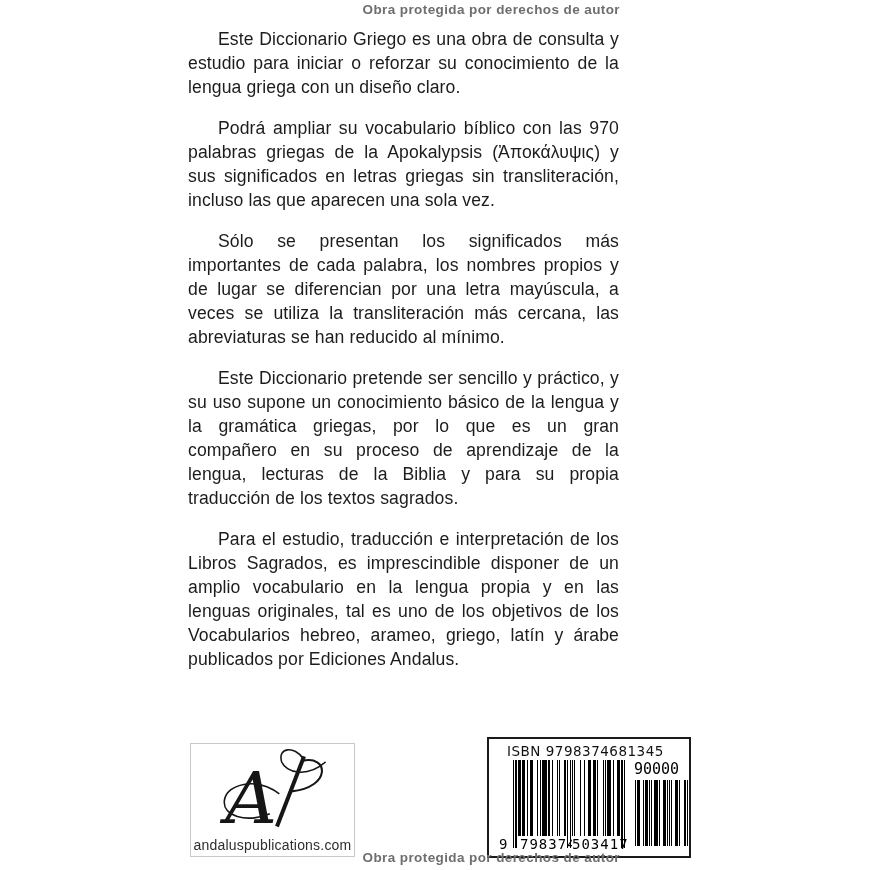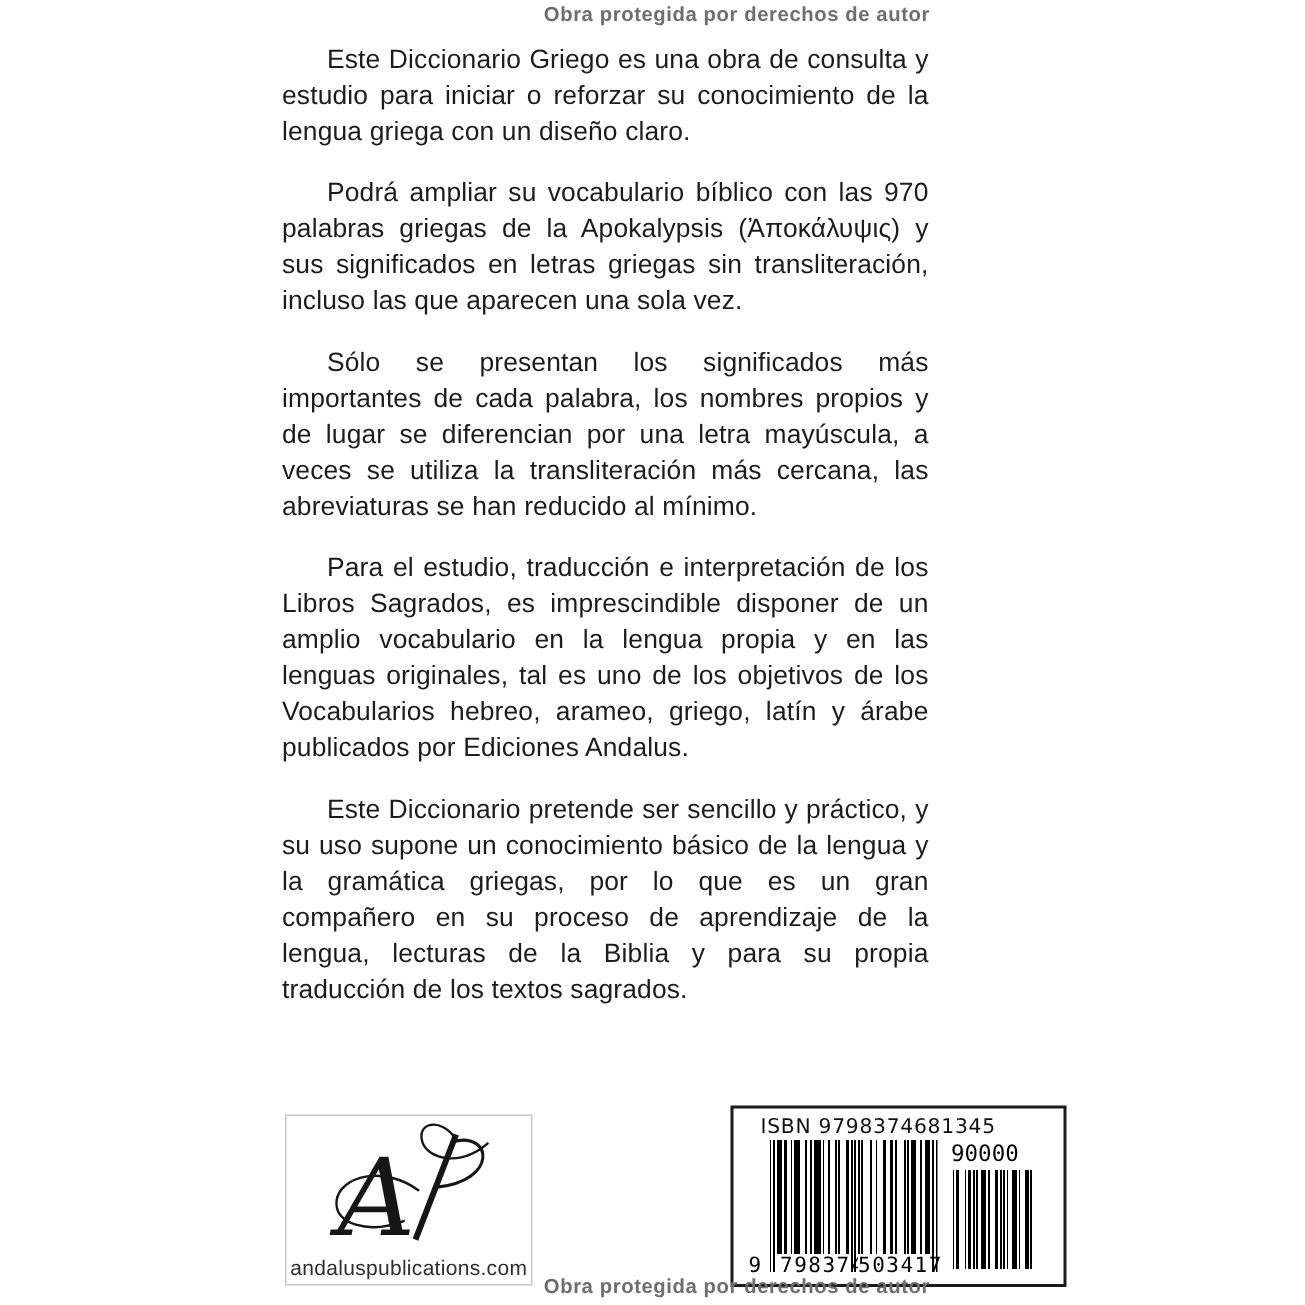--- a/index.html
+++ b/index.html
@@ -23,21 +23,21 @@
     position:absolute;left:190px;top:743px;width:163px;height:112px;
     border:1px solid #c9c9c9;background:#fff;text-align:center;
   }
   .logo-box svg{display:block;margin:2px auto 0 auto;}
   .website{
     position:absolute;left:0;bottom:3px;width:100%;
     font-size:14px;color:#2e2e2e;letter-spacing:.2px;
   }
   
   .barcode-box{
-    position:absolute;left:487px;top:737px;width:224px;height:121px;
+    position:absolute;left:487px;top:737px;width:204px;height:121px;
     border:2px solid #1a1a1a;background:#fff;box-sizing:border-box;
   }
   .isbn-line{
     position:absolute;left:18px;top:4px;font-size:13.5px;color:#111;
     font-family:"DejaVu Sans",sans-serif;letter-spacing:.5px;
   }
   .barcode-row{position:absolute;left:10px;top:21px;display:flex;gap:9px;align-items:flex-start;}
   .main-code{position:relative;width:126px;height:92px;}
   .main-bars{position:absolute;left:14px;top:0;width:112px;height:88px;}
   .lead-digit{position:absolute;left:0;bottom:0;font:14px "DejaVu Sans Mono",monospace;color:#000;}
@@ -56,22 +56,22 @@
 <body>
 
 <div class="page">
 
   <div class="watermark top">Obra protegida por derechos de autor</div>
 
   <div class="cover-text">
     <p>Este Diccionario Griego es una obra de consulta y estudio para iniciar o reforzar su conocimiento de la lengua griega con un diseño claro.</p>
     <p>Podrá ampliar su vocabulario bíblico con las 970 palabras griegas de la Apokalypsis (Ἀποκάλυψις) y sus significados en letras griegas sin transliteración, incluso las que aparecen una sola vez.</p>
     <p>Sólo se presentan los significados más importantes de cada palabra, los nombres propios y de lugar se diferencian por una letra mayúscula, a veces se utiliza la transliteración más cercana, las abreviaturas se han reducido al mínimo.</p>
+    <p>Este Diccionario pretende ser sencillo y práctico, y su uso supone un conocimiento básico de la lengua y la gramática griegas, por lo que es un gran compañero en su proceso de aprendizaje de la lengua, lecturas de la Biblia y para su propia traducción de los textos sagrados.</p>
     <p>Para el estudio, traducción e interpretación de los Libros Sagrados, es imprescindible disponer de un amplio vocabulario en la lengua propia y en las lenguas originales, tal es uno de los objetivos de los Vocabularios hebreo, arameo, griego, latín y árabe publicados por Ediciones Andalus.</p>
-    <p>Este Diccionario pretende ser sencillo y práctico, y su uso supone un conocimiento básico de la lengua y la gramática griegas, por lo que es un gran compañero en su proceso de aprendizaje de la lengua, lecturas de la Biblia y para su propia traducción de los textos sagrados.</p>
   </div>
 
   <div class="logo-box">
     <svg width="128" height="86" viewBox="0 0 160 108" aria-hidden="true">
       <g fill="none" stroke="#161616">
         <path d="M 88 60 C 58 38 22 48 19 68 C 16 88 46 97 76 85" stroke-width="2"></path>
         <path d="M 118 16 C 107 -1 85 2 91 20 C 96 33 122 41 146 20" stroke-width="2"></path>
         <path d="M 116 19 C 150 10 154 52 103 57" stroke-width="2.6"></path>
         <path d="M 119 13 L 85 101" stroke-width="5"></path>
       </g>

